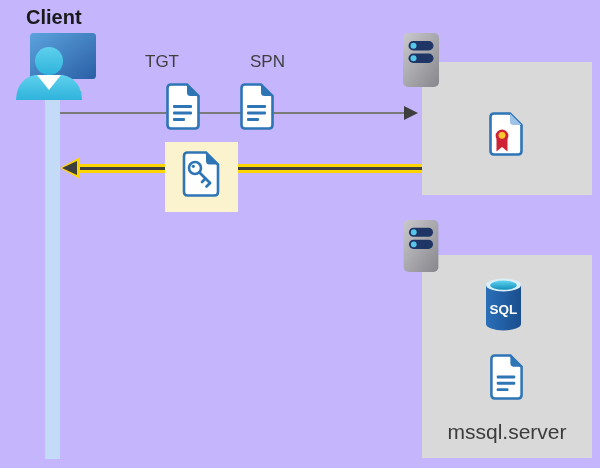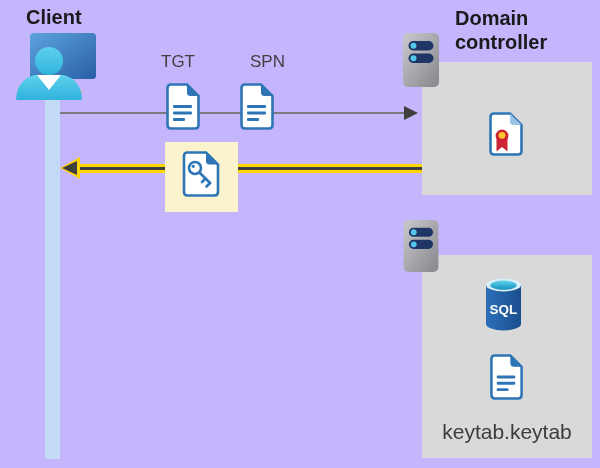--- a/index.html
+++ b/index.html
@@ -84,21 +84,21 @@
     <rect x="20" y="5" width="66" height="46" rx="3.5" fill="url(#gradMonitor)"></rect>
     <polygon points="45,51 57,51 60,62 42,62" fill="url(#gradStand)"></polygon>
     <rect x="36" y="61" width="36" height="6" rx="3" fill="url(#gradStand)"></rect>
     <g>
       <circle cx="39" cy="33" r="14" fill="url(#gradPerson)"></circle>
       <path d="M6 72 Q7 51 25 47 L53 47 Q71 51 72 72 Z" fill="url(#gradPerson)"></path>
       <polygon points="27,47 51,47 39,62" fill="#ffffff"></polygon>
     </g>
   </svg>
 
-  <div class="abs small-label" style="left:161px;top:52px;">TGT</div>
+  <div class="abs small-label" style="left:145px;top:52px;">TGT</div>
   <div class="abs small-label" style="left:250px;top:52px;">SPN</div>
 
   <svg class="abs" style="left:164px;top:81px;" width="38" height="51" viewBox="0 0 38 51">
     <path d="M3.5 7 Q3.5 3.5 7 3.5 L23 3.5 L34.5 15 L34.5 44 Q34.5 47.5 31 47.5 L7 47.5 Q3.5 47.5 3.5 44 Z" fill="#ffffff" stroke="#2E75B6" stroke-width="2.6"></path>
     <path d="M23 3.5 L23 11.5 Q23 15 26.5 15 L34.5 15 Z" fill="#2E75B6"></path>
     <rect x="9" y="24" width="19" height="3" rx="1" fill="#2E75B6"></rect>
     <rect x="9" y="30.5" width="19" height="3" rx="1" fill="#2E75B6"></rect>
     <rect x="9" y="37" width="12" height="3" rx="1" fill="#2E75B6"></rect>
   </svg>
 
@@ -123,21 +123,20 @@
   </svg>
 
   <svg class="abs" style="left:402px;top:32px;" width="38" height="56" viewBox="0 0 38 56">
     <rect x="1" y="1" width="36" height="54" rx="5" fill="url(#gradServer)"></rect>
     <rect x="6.5" y="9" width="25" height="9.5" rx="4.75" fill="#1F3566"></rect>
     <circle cx="11.5" cy="13.75" r="3" fill="#56C6E9"></circle>
     <rect x="6.5" y="21.5" width="25" height="9.5" rx="4.75" fill="#1F3566"></rect>
     <circle cx="11.5" cy="26.25" r="3" fill="#56C6E9"></circle>
   </svg>
 
-  <div class="abs title" style="left:455px;top:6px;width:132px;">Domain controller</div>
 
   <svg class="abs" style="left:487px;top:110px;" width="38" height="48" viewBox="0 0 38 48">
     <path d="M3.5 7 Q3.5 3.5 7 3.5 L23 3.5 L34.5 15 L34.5 41 Q34.5 44.5 31 44.5 L7 44.5 Q3.5 44.5 3.5 41 Z" fill="#ffffff" stroke="#2E75B6" stroke-width="2.6"></path>
     <path d="M23 3.5 L23 11.5 Q23 15 26.5 15 L34.5 15 Z" fill="#9DC3E6"></path>
     <polygon points="9.5,29 20.5,29 20.5,41.5 15,37 9.5,41.5" fill="#CE2335"></polygon>
     <circle cx="15" cy="26" r="6.4" fill="#CE2335"></circle>
     <circle cx="15" cy="25.3" r="3.4" fill="#FFC82E"></circle>
   </svg>
 
   <svg class="abs" style="left:402px;top:219px;" width="38" height="54" viewBox="0 0 38 56">
@@ -157,15 +156,15 @@
   </svg>
 
   <svg class="abs" style="left:488px;top:352px;" width="37" height="50" viewBox="0 0 38 51">
     <path d="M3.5 7 Q3.5 3.5 7 3.5 L23 3.5 L34.5 15 L34.5 44 Q34.5 47.5 31 47.5 L7 47.5 Q3.5 47.5 3.5 44 Z" fill="#ffffff" stroke="#2E75B6" stroke-width="2.6"></path>
     <path d="M23 3.5 L23 11.5 Q23 15 26.5 15 L34.5 15 Z" fill="#2E75B6"></path>
     <rect x="9" y="24" width="19" height="3" rx="1" fill="#2E75B6"></rect>
     <rect x="9" y="30.5" width="19" height="3" rx="1" fill="#2E75B6"></rect>
     <rect x="9" y="37" width="12" height="3" rx="1" fill="#2E75B6"></rect>
   </svg>
 
-  <div class="abs keytab-label" style="left:422px;top:420px;width:170px;">keytab.keytab</div>
+  <div class="abs keytab-label" style="left:422px;top:420px;width:170px;">mssql.server</div>
 
 </div>
 
 </body></html>

